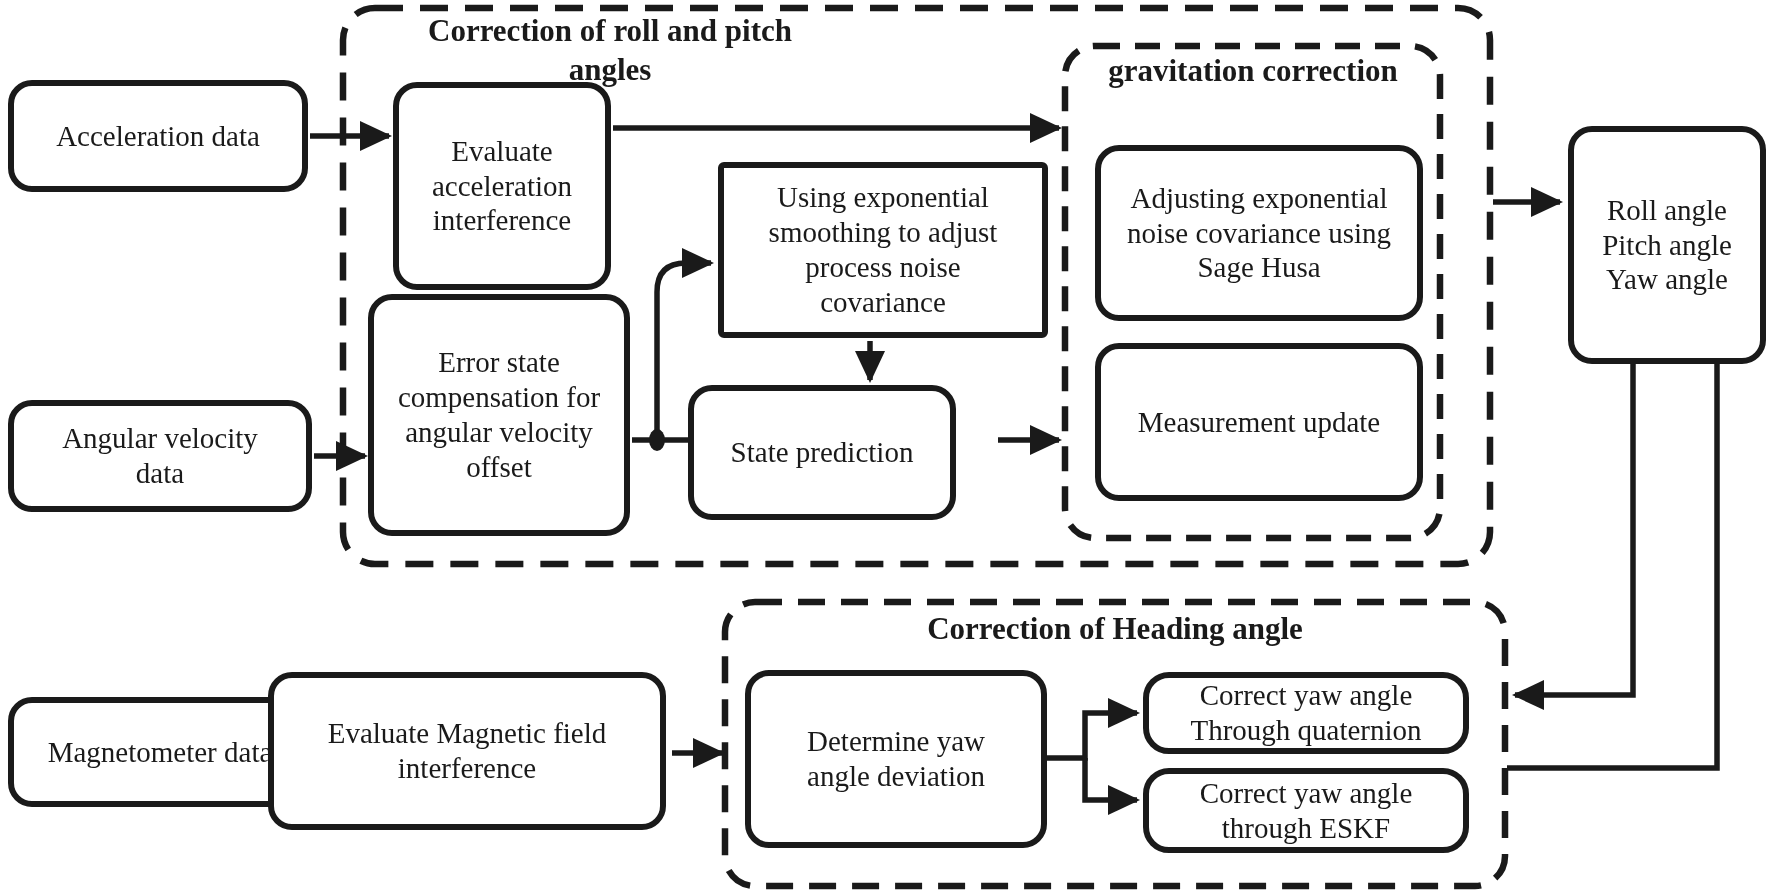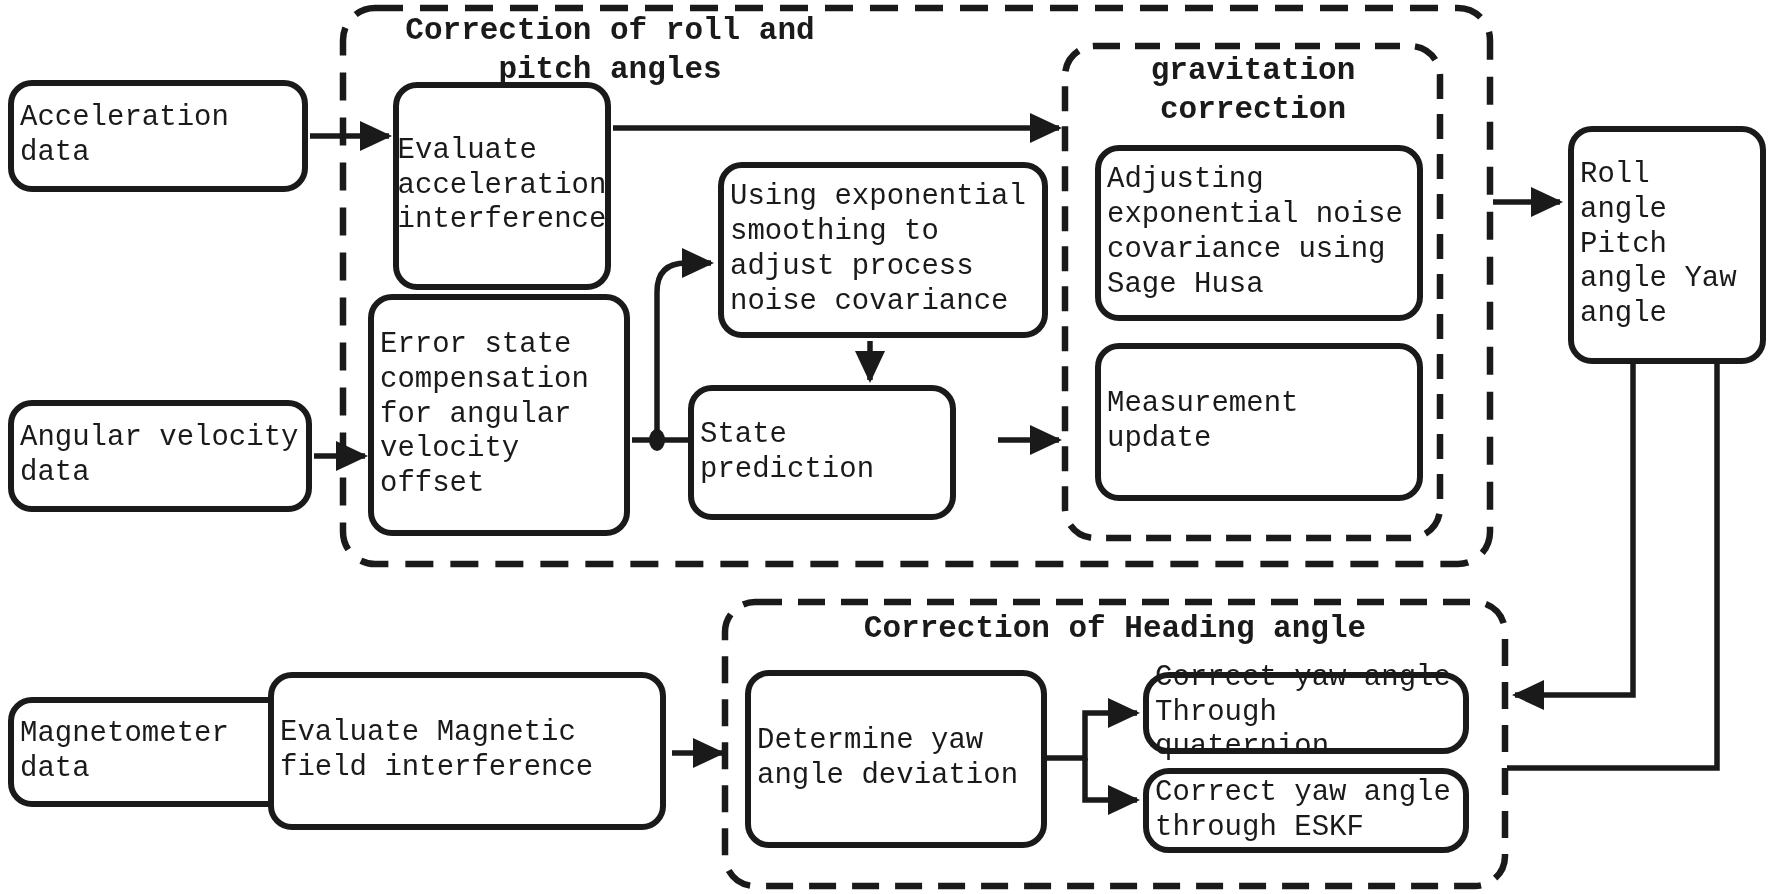--- a/index.html
+++ b/index.html
@@ -1,49 +1,50 @@
 <!DOCTYPE html>
 <html><head>
 <meta charset="utf-8">
 <style>
   html,body{margin:0;padding:0;background:#ffffff;}
   #canvas{
     position:relative;
     width:1773px;height:894px;
     background:#ffffff;
-    font-family:Liberation Mono, monospace;
+    font-family:Liberation Serif, serif;
     color:#1a1a1a;
     overflow:hidden;
   }
   #wires{position:absolute;left:0;top:0;width:1773px;height:894px;}
   .node{
     position:absolute;
     box-sizing:border-box;
     border:6px solid #1a1a1a;
     border-radius:24px;
     background:#ffffff;
     display:flex;align-items:center;justify-content:center;
+    text-align:center;
     font-size:29px;line-height:1.2;
-    padding:4px 6px;
+    padding:4px 22px;
     z-index:2;
   }
   .module-title{
     position:absolute;
     font-weight:bold;
     font-size:31px;line-height:1.25;
     text-align:center;
     z-index:3;
   }
   
   #n-accel   {left:8;   left:8px;   top:80px;  width:300px; height:112px;}
   #n-angvel  {left:8px;   top:400px; width:304px; height:112px;}
   #n-magneto {left:8px;   top:697px; width:304px; height:110px;}
   #n-evalacc {left:393px; top:82px;  width:218px; height:208px;}
   #n-errstate{left:368px; top:294px; width:262px; height:242px;}
-  #n-expsmooth{left:718px;top:162px; width:330px; height:176px;}
+  #n-expsmooth{left:718px;top:162px; width:330px; height:176px;border-radius:6px;}
   #n-statepred{left:688px;top:385px; width:268px; height:135px;}
   #n-adjobs  {left:1095px;top:145px; width:328px; height:176px;}
   #n-measupd {left:1095px;top:343px; width:328px; height:158px;}
   #n-rpy     {left:1568px;top:82px;  width:198px; height:238px;margin-top:44px;}
   #n-evalmag {left:268px; top:672px; width:398px; height:158px;}
   #n-detyaw  {left:745px; top:670px; width:302px; height:178px;}
   #n-quat    {left:1143px;top:672px; width:326px; height:82px; border-radius:26px;}
   #n-eskf    {left:1143px;top:768px; width:326px; height:85px; border-radius:26px;}
   #t-rollpitch{left:390px; top:12px;  width:440px;}
   #t-grav     {left:1100px;top:52px;  width:306px;}

